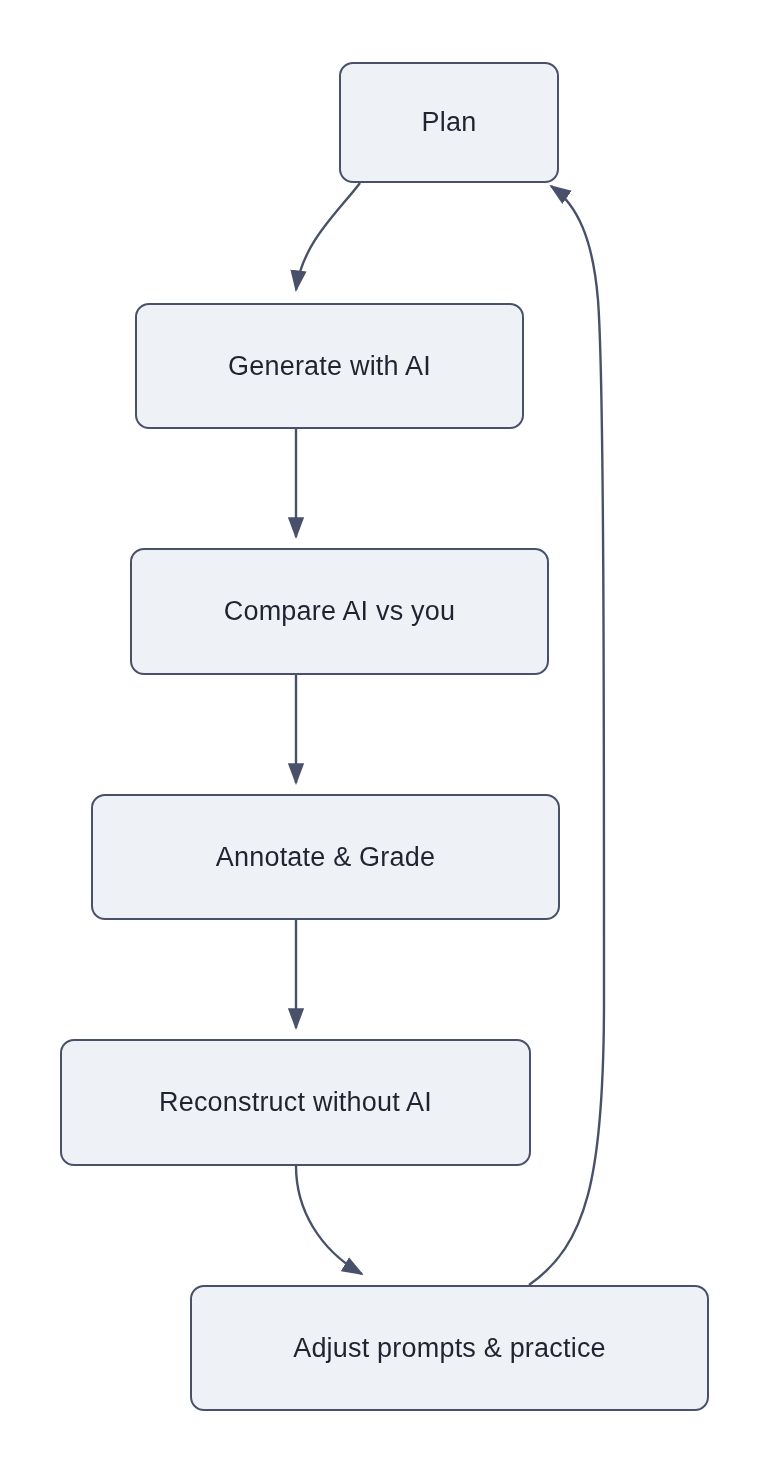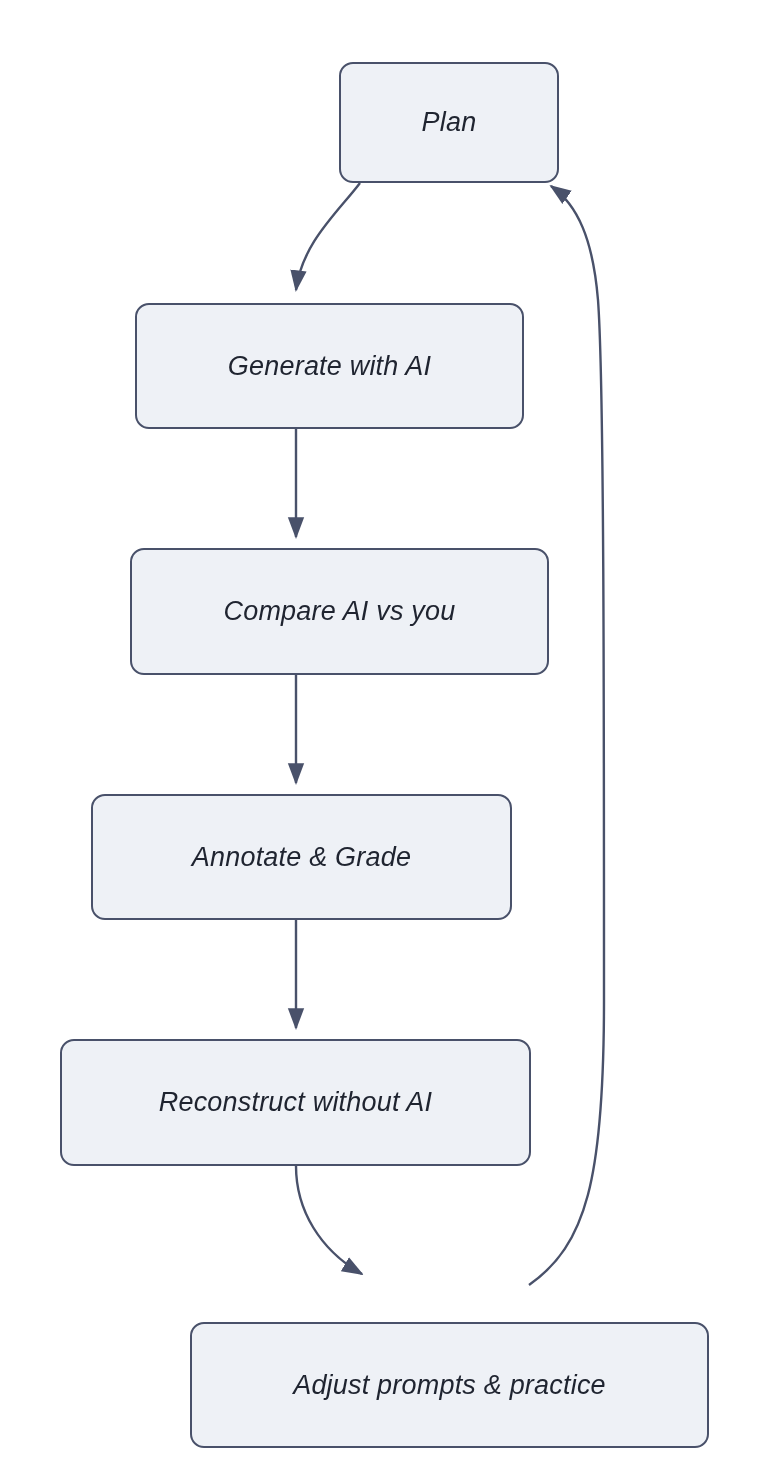--- a/index.html
+++ b/index.html
@@ -29,38 +29,37 @@
   .node {
     position: absolute;
     box-sizing: border-box;
     background: #eef1f6;
     border: 2px solid #49516a;
     border-radius: 14px;
     display: flex;
     align-items: center;
     justify-content: center;
     text-align: right;
-    font-style: italic;
   }
   .node-label {
     color: #1f2430;
     font-family: "Liberation Sans", sans-serif;
     font-size: 27px;
     font-weight: 400;
     line-height: 1.2;
     letter-spacing: 0.2px;
     white-space: nowrap;
     padding: 0 14px;
   }
   #node-plan      { left: 339px; top: 62px;   width: 220px; height: 121px; }
   #node-generate  { left: 102px; top: 303px;  width: 389px; height: 126px; margin-left: 33px; }
   #node-compare   { left: 87px;  top: 548px;  width: 419px; height: 127px; margin-left: 43px; }
-  #node-annotate  { left: 91px;  top: 794px;  width: 421px; height: 126px; }
+  #node-annotate  { left: 91px;  top: 794px;  width: 469px; height: 126px; }
   #node-reconstruct { left: 60px; top: 1039px; width: 471px; height: 127px; }
-  #node-adjust    { left: 190px; top: 1285px; width: 519px; height: 126px; margin-top: 37px; }
+  #node-adjust    { left: 190px; top: 1285px; width: 519px; height: 126px; }
 </style>
 </head>
 <body>
 
 <div id="diagram-root">
 
   <svg id="edge-layer" viewBox="0 0 768 1470" width="768" height="1470" xmlns="http://www.w3.org/2000/svg">
     <defs>
       <marker id="arrowhead" markerWidth="10" markerHeight="10" refX="8.2" refY="4" orient="auto" markerUnits="strokeWidth">
         <path d="M 0 0.6 L 9 4 L 0 7.4 z" fill="#49516a"></path>

